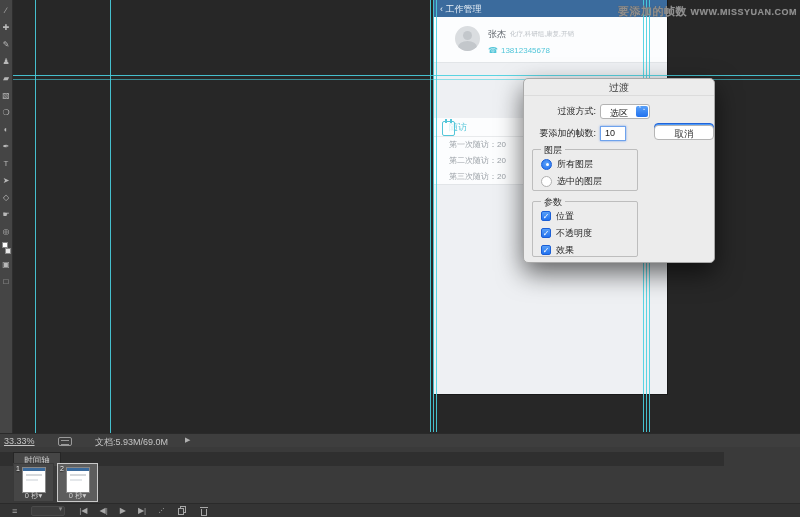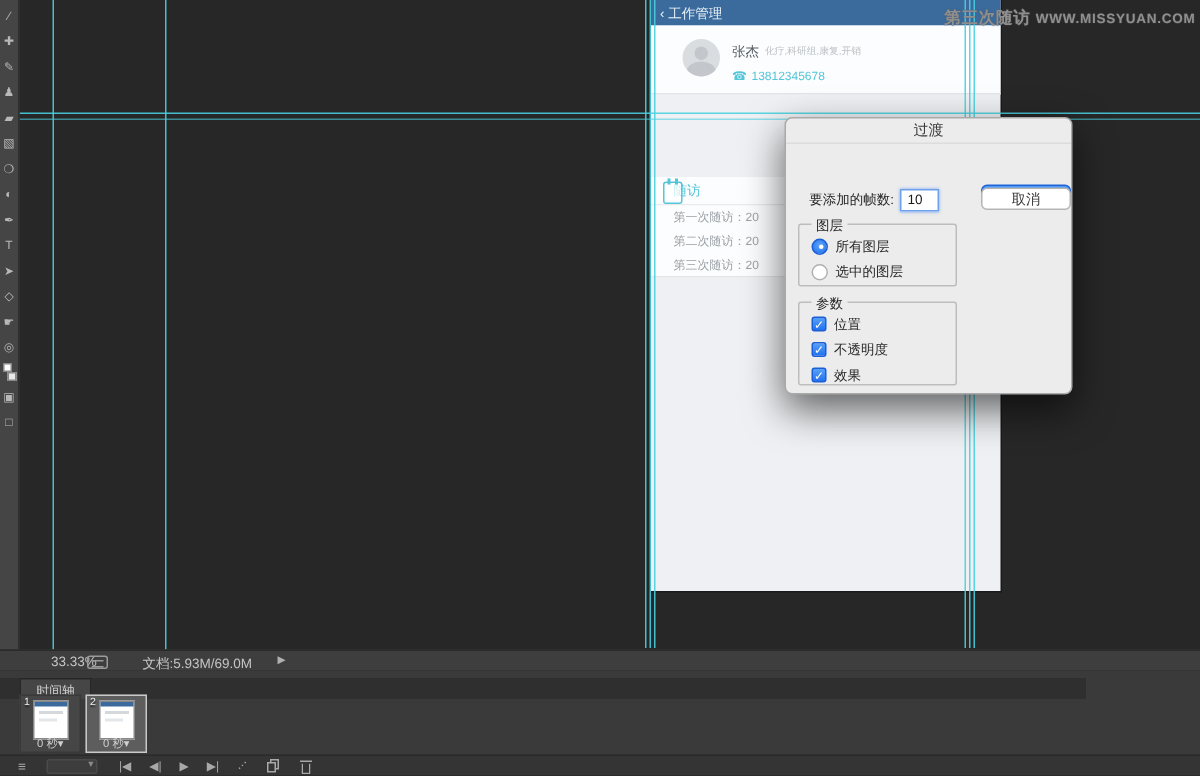--- a/index.html
+++ b/index.html
@@ -90,21 +90,21 @@
     border-radius:50%; background:#fff; }
   .radio.off { background:#fff; border:1px solid #b0b0b0; }
   .checkbox { width:10px; height:10px; border-radius:2px; margin-right:5px;
     background:linear-gradient(#58a0f8,#2272ef); border:1px solid #1b5fd6;
     color:#fff; font-size:8px; line-height:9px; text-align:center; }
   .opt-label { font-size:9px; color:#262626; }
 
   
   .statusbar { position:absolute; left:0; top:433px; width:800px; height:14px;
     background:#3e3e3e; border-top:1px solid #2a2a2a; z-index:35; color:#c5c5c5; font-size:9px; }
-  .sb-zoom { position:absolute; left:34px; top:2px; }
+  .sb-zoom { position:absolute; left:4px; top:2px;text-decoration:underline; }
   .sb-doc-icon { position:absolute; left:58px; top:2.5px; width:14px; height:9px;
     border:1px solid #9a9a9a; border-radius:2px; }
   .sb-doc-icon:after { content:""; position:absolute; left:2px; top:2px; width:8px; height:3px;
     border-top:1px solid #9a9a9a; border-bottom:1px solid #9a9a9a; }
   .sb-doc { position:absolute; left:95px; top:2px; }
   .sb-arrow { position:absolute; left:185px; top:2px; font-size:7px; color:#b0b0b0; cursor:pointer; }
 
   
   .timeline { position:absolute; left:0; top:447px; width:800px; height:70px; background:#3a3a3a; z-index:35; }
   .tl-tabbar { position:absolute; left:0; top:5px; width:724px; height:14px; background:#2f2f2f; }
@@ -196,26 +196,33 @@
     <div class="tool">☛</div>
     <div class="tool">◎</div>
     <div class="tool tool-swatches">
       <span class="sw-bg"></span>
       <span class="sw-fg"></span>
     </div>
     <div class="tool">▣</div>
     <div class="tool">□</div>
   </div>
 
-  <div class="watermark"><span>第三次随访</span>
+  <div class="watermark"><span>要添加的帧数</span>
     <span class="en">WWW.MISSYUAN.COM</span></div>
 
   <div class="dialog">
     <div class="dlg-title">过渡</div>
 
+    <div class="dlg-row" style="top:24px;">
+      <span class="dlg-label">过渡方式:</span>
+      <span class="dlg-select">
+        <span class="val">选区</span>
+        <span class="stepper">⌃⌄</span>
+      </span>
+    </div>
 
     <div class="dlg-row" style="top:46px;">
       <span class="dlg-label">要添加的帧数:</span>
       <span class="dlg-input">10</span>
     </div>
 
     <div class="dlg-btn btn-ok">确定</div>
     <div class="dlg-btn btn-cancel">取消</div>
 
     <div class="dlg-group grp-layers">

